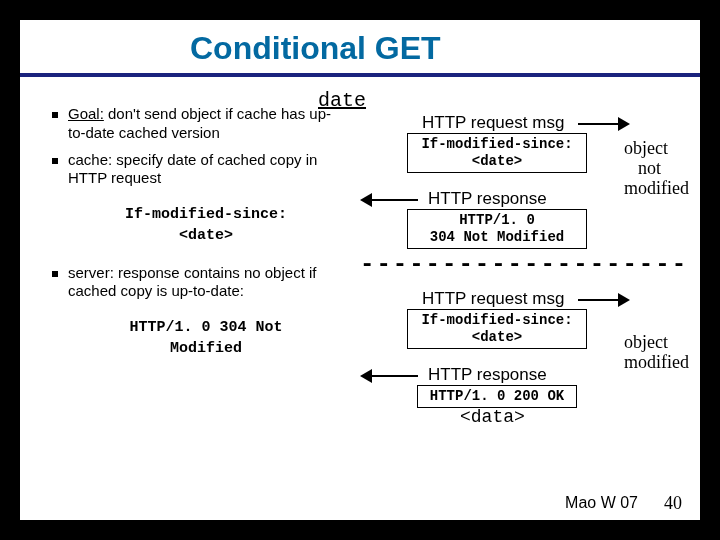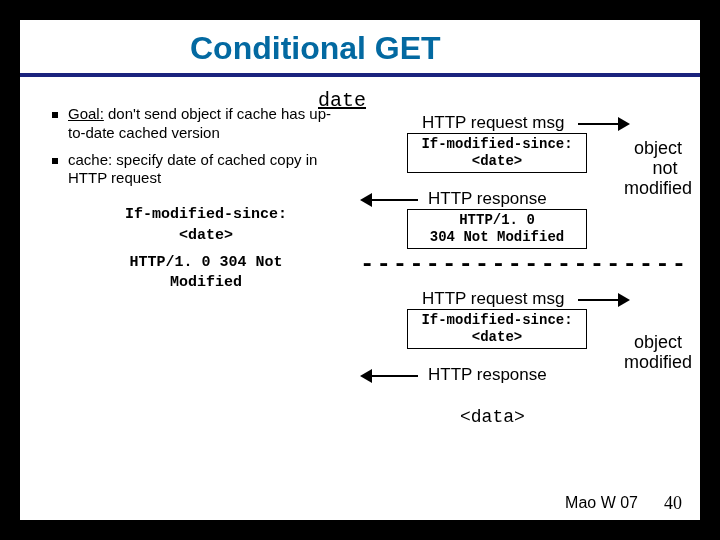--- a/index.html
+++ b/index.html
@@ -15,21 +15,21 @@
   .goal{text-decoration:underline}
   .mono{font-family:"Courier New",monospace;font-weight:bold;font-size:15px;text-align:center;margin:2px 0 8px 32px}
   .cache-label{position:absolute;top:8px;left:298px;font-family:"Courier New",monospace;font-size:20px;text-decoration:underline}
   .server-label{position:absolute;top:8px;right:38px;font-family:"Courier New",monospace;font-size:20px;text-decoration:underline}
   .arrow{position:absolute}
   .shaft{position:absolute;height:2px;background:#000;width:72px;top:8px;left:10px}
   .head-r{position:absolute;left:82px;top:2px;width:0;height:0;border-left:12px solid #000;border-top:7px solid transparent;border-bottom:7px solid transparent}
   .head-l{position:absolute;left:-2px;top:2px;width:0;height:0;border-right:12px solid #000;border-top:7px solid transparent;border-bottom:7px solid transparent}
   .rlabel{position:absolute;font-family:Liberation Sans, sans-serif;font-size:17px;white-space:nowrap}
   .box{position:absolute;border:1px solid #000;font-family:"Courier New",monospace;font-weight:bold;font-size:14px;text-align:center;padding:2px 4px;line-height:1.2}
-  .annot{position:absolute;font-family:Liberation Sans, sans-serif;font-size:18px;line-height:1.1;text-align:center}
+  .annot{position:absolute;font-family:Liberation Serif, serif;font-size:18px;line-height:1.1;text-align:left}
   .dashes{position:absolute;font-family:"Courier New",monospace;font-weight:bold;font-size:24px;letter-spacing:2px;color:#000}
   .data{position:absolute;font-family:"Courier New",monospace;font-size:18px}
   .footer-l{position:absolute;bottom:8px;right:62px;font-size:16px;font-family:Arial}
   .footer-n{position:absolute;bottom:6px;right:18px;font-size:18px;font-family:Liberation Serif, serif}
 </style>
 </head>
 <body>
 
 <div class="slide">
   <div class="title">Conditional GET</div>
@@ -45,20 +45,26 @@
           <span class="bullet"></span>
           <span><span class="goal">Goal:</span><span> don't send object if cache has up-to-date cached version</span></span>
         </li>
         <li>
           <span class="bullet"></span>
           <span>cache: specify date of cached copy in HTTP request</span>
         </li>
       </ul>
       <div class="mono">If-modified-since:</div>
       <div class="mono" style="margin-top:-6px">&lt;date&gt;</div>
+      <ul>
+        <li>
+          <span class="bullet"></span>
+          <span>server: response contains no object if cached copy is up-to-date:</span>
+        </li>
+      </ul>
       <div class="mono">HTTP/1. 0 304 Not</div>
       <div class="mono" style="margin-top:-6px">Modified</div>
     </div>
 
     <div class="rlabel" style="top:32px;left:402px">HTTP request msg</div>
     <div class="arrow" style="top:34px;left:548px">
       <div class="shaft" style="width:40px"></div>
         <div class="head-r" style="left:50px"></div>
     </div>
     <div class="box" style="top:52px;left:387px;width:170px">
@@ -92,20 +98,23 @@
     <div class="box" style="top:228px;left:387px;width:170px">
       <div>If-modified-since:</div>
       <div>&lt;date&gt;</div>
     </div>
 
     <div class="rlabel" style="top:284px;left:408px">HTTP response</div>
     <div class="arrow" style="top:286px;left:342px">
       <div class="head-l"></div>
         <div class="shaft" style="width:46px;left:10px"></div>
     </div>
+    <div class="box" style="top:304px;left:397px;width:150px">
+      <div>HTTP/1. 0 200 OK</div>
+    </div>
     <div class="data" style="top:326px;left:440px">&lt;data&gt;</div>
 
     <div class="annot" style="top:252px;left:604px">
       <div>object</div>
       <div>modified</div>
     </div>
 
   </div>
 
   <div class="footer-l">Mao W 07</div>

